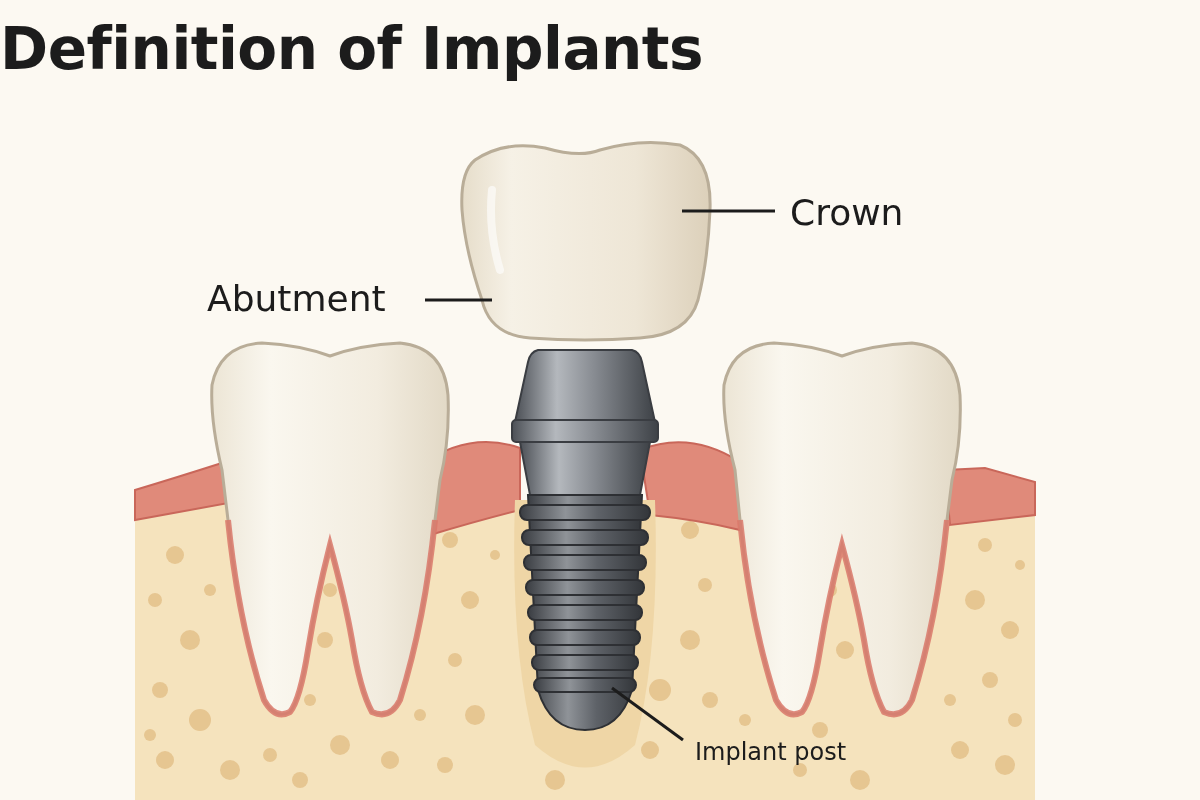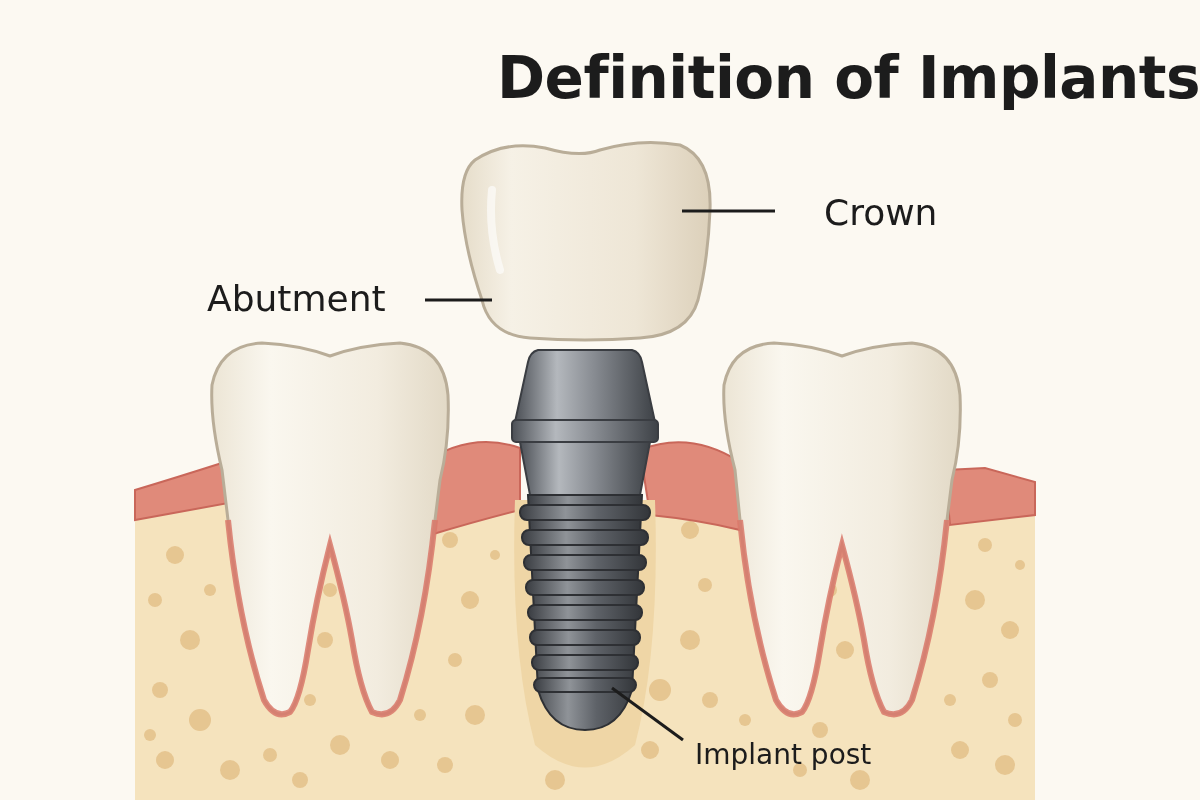--- a/index.html
+++ b/index.html
@@ -1,22 +1,22 @@
 <!DOCTYPE html>
 <html><head>
 <meta charset="utf-8">
 <style>
   html, body { margin: 0; padding: 0; }
   body { width: 1200px; height: 800px; background: #fcf9f2; overflow: hidden; position: relative; font-family: "Liberation Sans", sans-serif; }
-  .title { position: absolute; left: 0; width: 1200px; top: 44px; text-align: right; font-family: "DejaVu Sans", sans-serif; font-weight: bold; font-size: 58px; color: #1c1c1c; letter-spacing: -0.5px; }
+  .title { position: absolute; left: 0; width: 1200px; top: 15px; text-align: left; font-family: "DejaVu Sans", sans-serif; font-weight: bold; font-size: 58px; color: #1c1c1c; letter-spacing: -0.5px; }
   .illustration { position: absolute; left: 0; top: 0; width: 1200px; height: 800px; }
   .label { position: absolute; font-family: "DejaVu Sans", sans-serif; font-size: 36px; color: #1c1c1c; white-space: nowrap; }
-  .lbl-crown { left: 790px; top: 192px; margin-left: 34px; }
+  .lbl-crown { left: 790px; top: 192px; }
   .lbl-abut { left: 207px; top: 278px; }
-  .lbl-post { left: 695px; top: 738px; font-size: 28px; }
+  .lbl-post { left: 695px; top: 738px; font-size: 24px; }
 </style>
 </head>
 <body>
 
 <svg class="illustration" viewBox="0 0 1200 800" xmlns="http://www.w3.org/2000/svg">
   <defs>
     <linearGradient id="toothGrad" x1="0" x2="1" y1="0" y2="0">
       <stop offset="0" stop-color="#ece5d5"></stop>
       <stop offset="0.25" stop-color="#faf7ef"></stop>
       <stop offset="0.7" stop-color="#f2ecdf"></stop>

